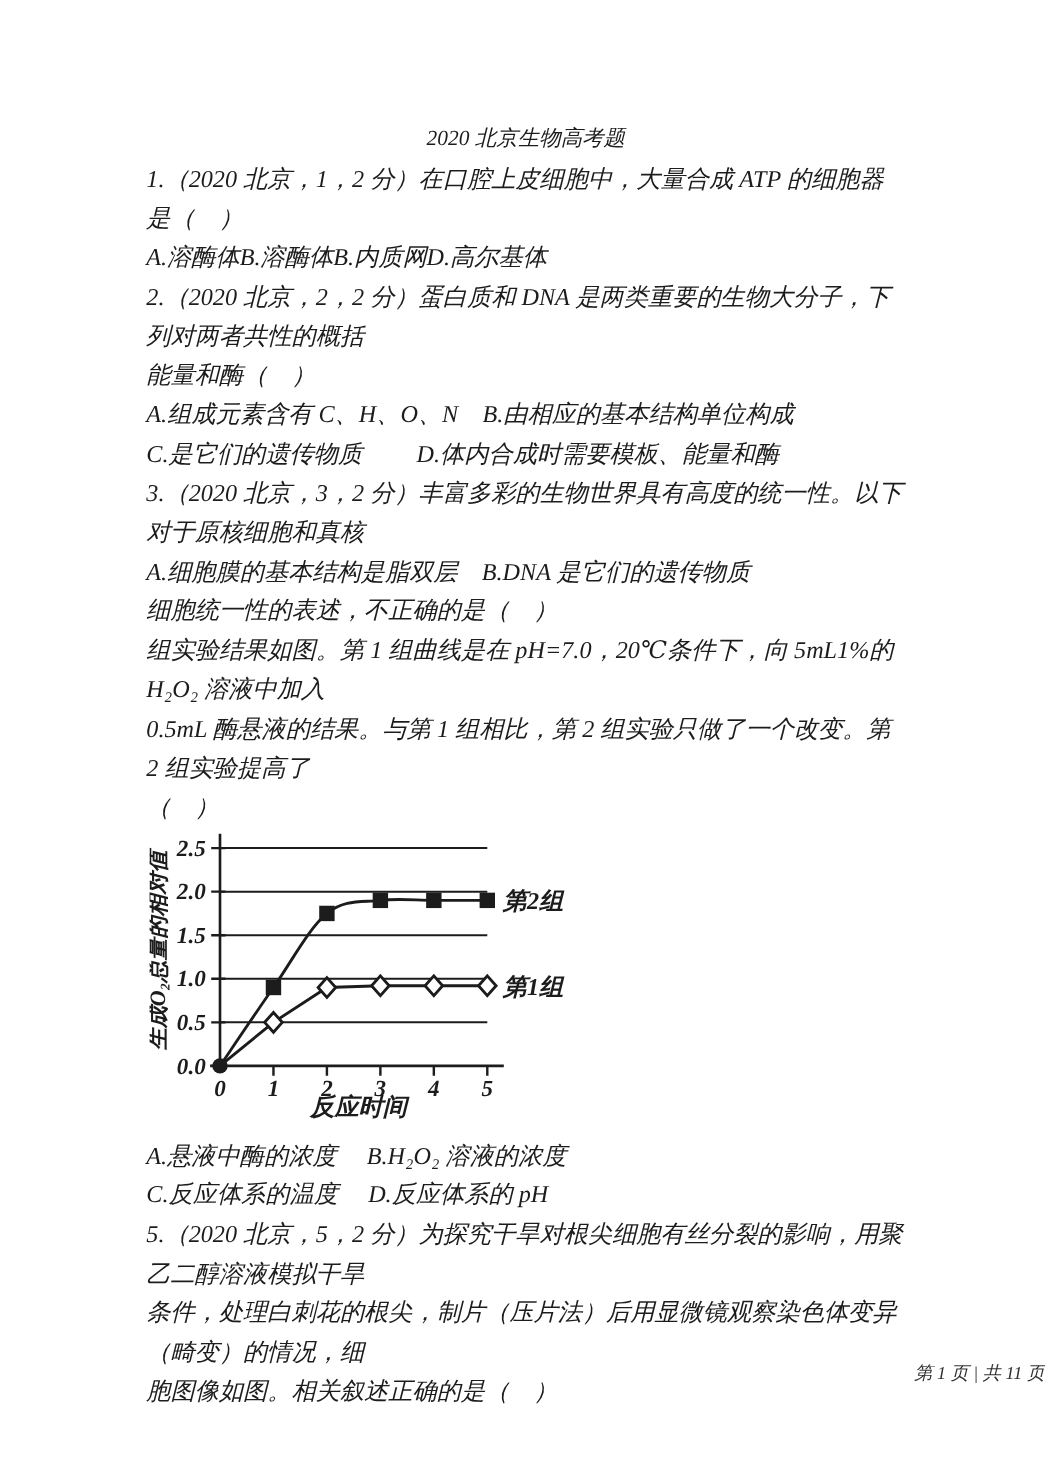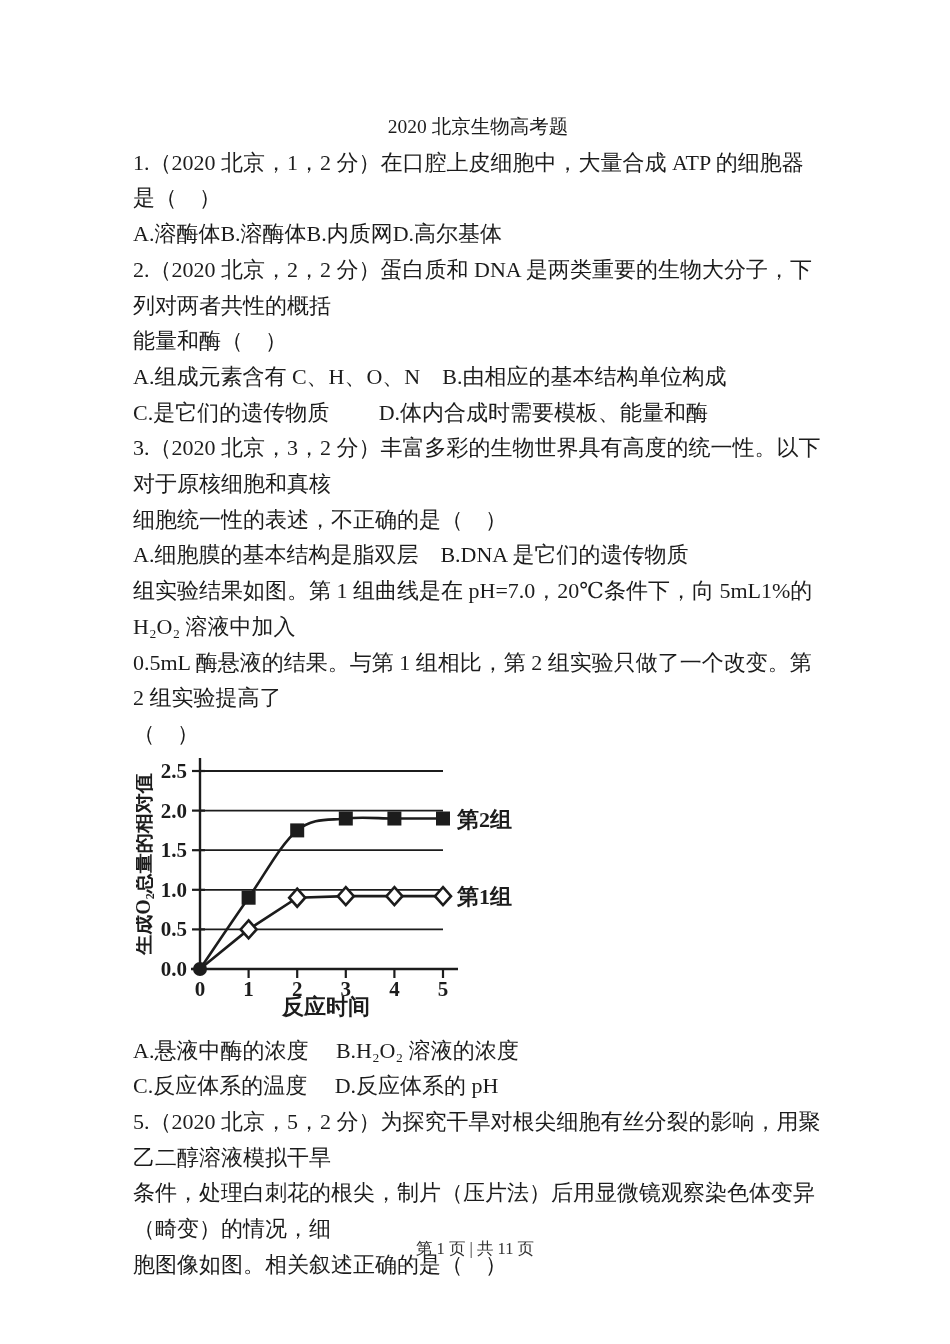--- a/index.html
+++ b/index.html
@@ -4,20 +4,21 @@
 <style>
   html,body { margin:0; padding:0; background:#e8e8e8; }
   .page {
     position:relative;
     width:950px; height:1344px;
     margin:0 auto;
     background:#ffffff;
     font-family:"Liberation Serif","DejaVu Serif",serif;
     color:#1c1c1c;
     overflow:hidden;
+    font-style:italic;
   }
   .doc {
     position:absolute; left:133px; top:0;
     width:690px;
     padding-top:109px;
   }
   .title {
     text-align:center;
     font-size:19.5px;
     line-height:35.7px;
@@ -34,21 +35,21 @@
     height:281px;
     position:relative;
   }
   .chart-block svg {
     position:absolute; left:3px; top:0;
     font-family:"Liberation Serif","DejaVu Serif",serif;
   }
   .footer {
     position:absolute; left:0; top:1238px;
     width:100%;
-    text-align:center;
+    text-align:right;
     font-size:16.5px;
     color:#303030;
     white-space:pre-wrap;
   }
 </style>
 </head>
 <body>
 
 <div class="page">
   <div class="doc">
@@ -56,22 +57,22 @@
 
     <div class="line">1.（2020 北京，1，2 分）在口腔上皮细胞中，大量合成 ATP 的细胞器是（　）</div>
     <div class="line">A.溶酶体B.溶酶体B.内质网D.高尔基体</div>
 
     <div class="line">2.（2020 北京，2，2 分）蛋白质和 DNA 是两类重要的生物大分子，下列对两者共性的概括</div>
     <div class="line">能量和酶（　）</div>
     <div class="line">A.组成元素含有 C、H、O、N　B.由相应的基本结构单位构成</div>
     <div class="line">C.是它们的遗传物质　　 D.体内合成时需要模板、能量和酶</div>
 
     <div class="line">3.（2020 北京，3，2 分）丰富多彩的生物世界具有高度的统一性。以下对于原核细胞和真核</div>
+    <div class="line">A.细胞膜的基本结构是脂双层　B.DNA 是它们的遗传物质</div>
     <div class="line">细胞统一性的表述，不正确的是（　）</div>
-    <div class="line">A.细胞膜的基本结构是脂双层　B.DNA 是它们的遗传物质</div>
 
     <div class="line">组实验结果如图。第 1 组曲线是在 pH=7.0，20℃条件下，向 5mL1%的 H₂O₂ 溶液中加入</div>
     <div class="line">0.5mL 酶悬液的结果。与第 1 组相比，第 2 组实验只做了一个改变。第 2 组实验提高了</div>
     <div class="line">（　）</div>
 
     <figure class="chart-block" style="margin:0">
       <svg id="chart-svg" width="430" height="281" viewBox="0 0 430 281">
           <line x1="64" y1="177.4" x2="307" y2="177.4" stroke="#1c1c1c" stroke-width="1.8"></line>
           <line x1="64" y1="137.8" x2="307" y2="137.8" stroke="#1c1c1c" stroke-width="1.8"></line>
           <line x1="64" y1="98.19999999999999" x2="307" y2="98.19999999999999" stroke="#1c1c1c" stroke-width="1.8"></line>

